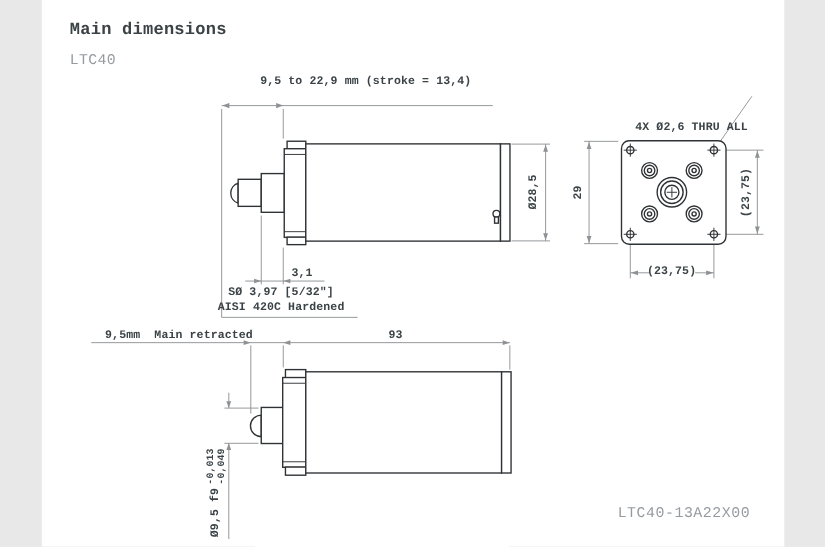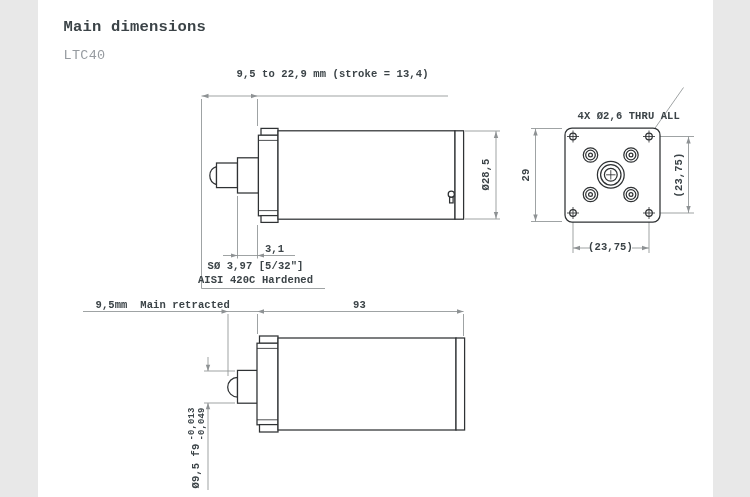--- a/index.html
+++ b/index.html
@@ -184,13 +184,14 @@
   <div class="lbl" style="left:58px;top:298.5px;white-space:pre;">9,5mm  Main retracted</div>
   <div class="lbl ctr" style="left:300px;top:298.5px;width:44px;">93</div>
   <div class="lbl rot" style="left:121px;top:435px;width:76px;height:26px;">
     <span>Ø9,5 f9</span>
     <span class="tolstack">
       <span>-0,013</span>
       <span>-0,049</span>
     </span>
   </div>
 
+  <div class="pn">LTC40-13A22X00</div>
 </div>
 
 </body></html>

